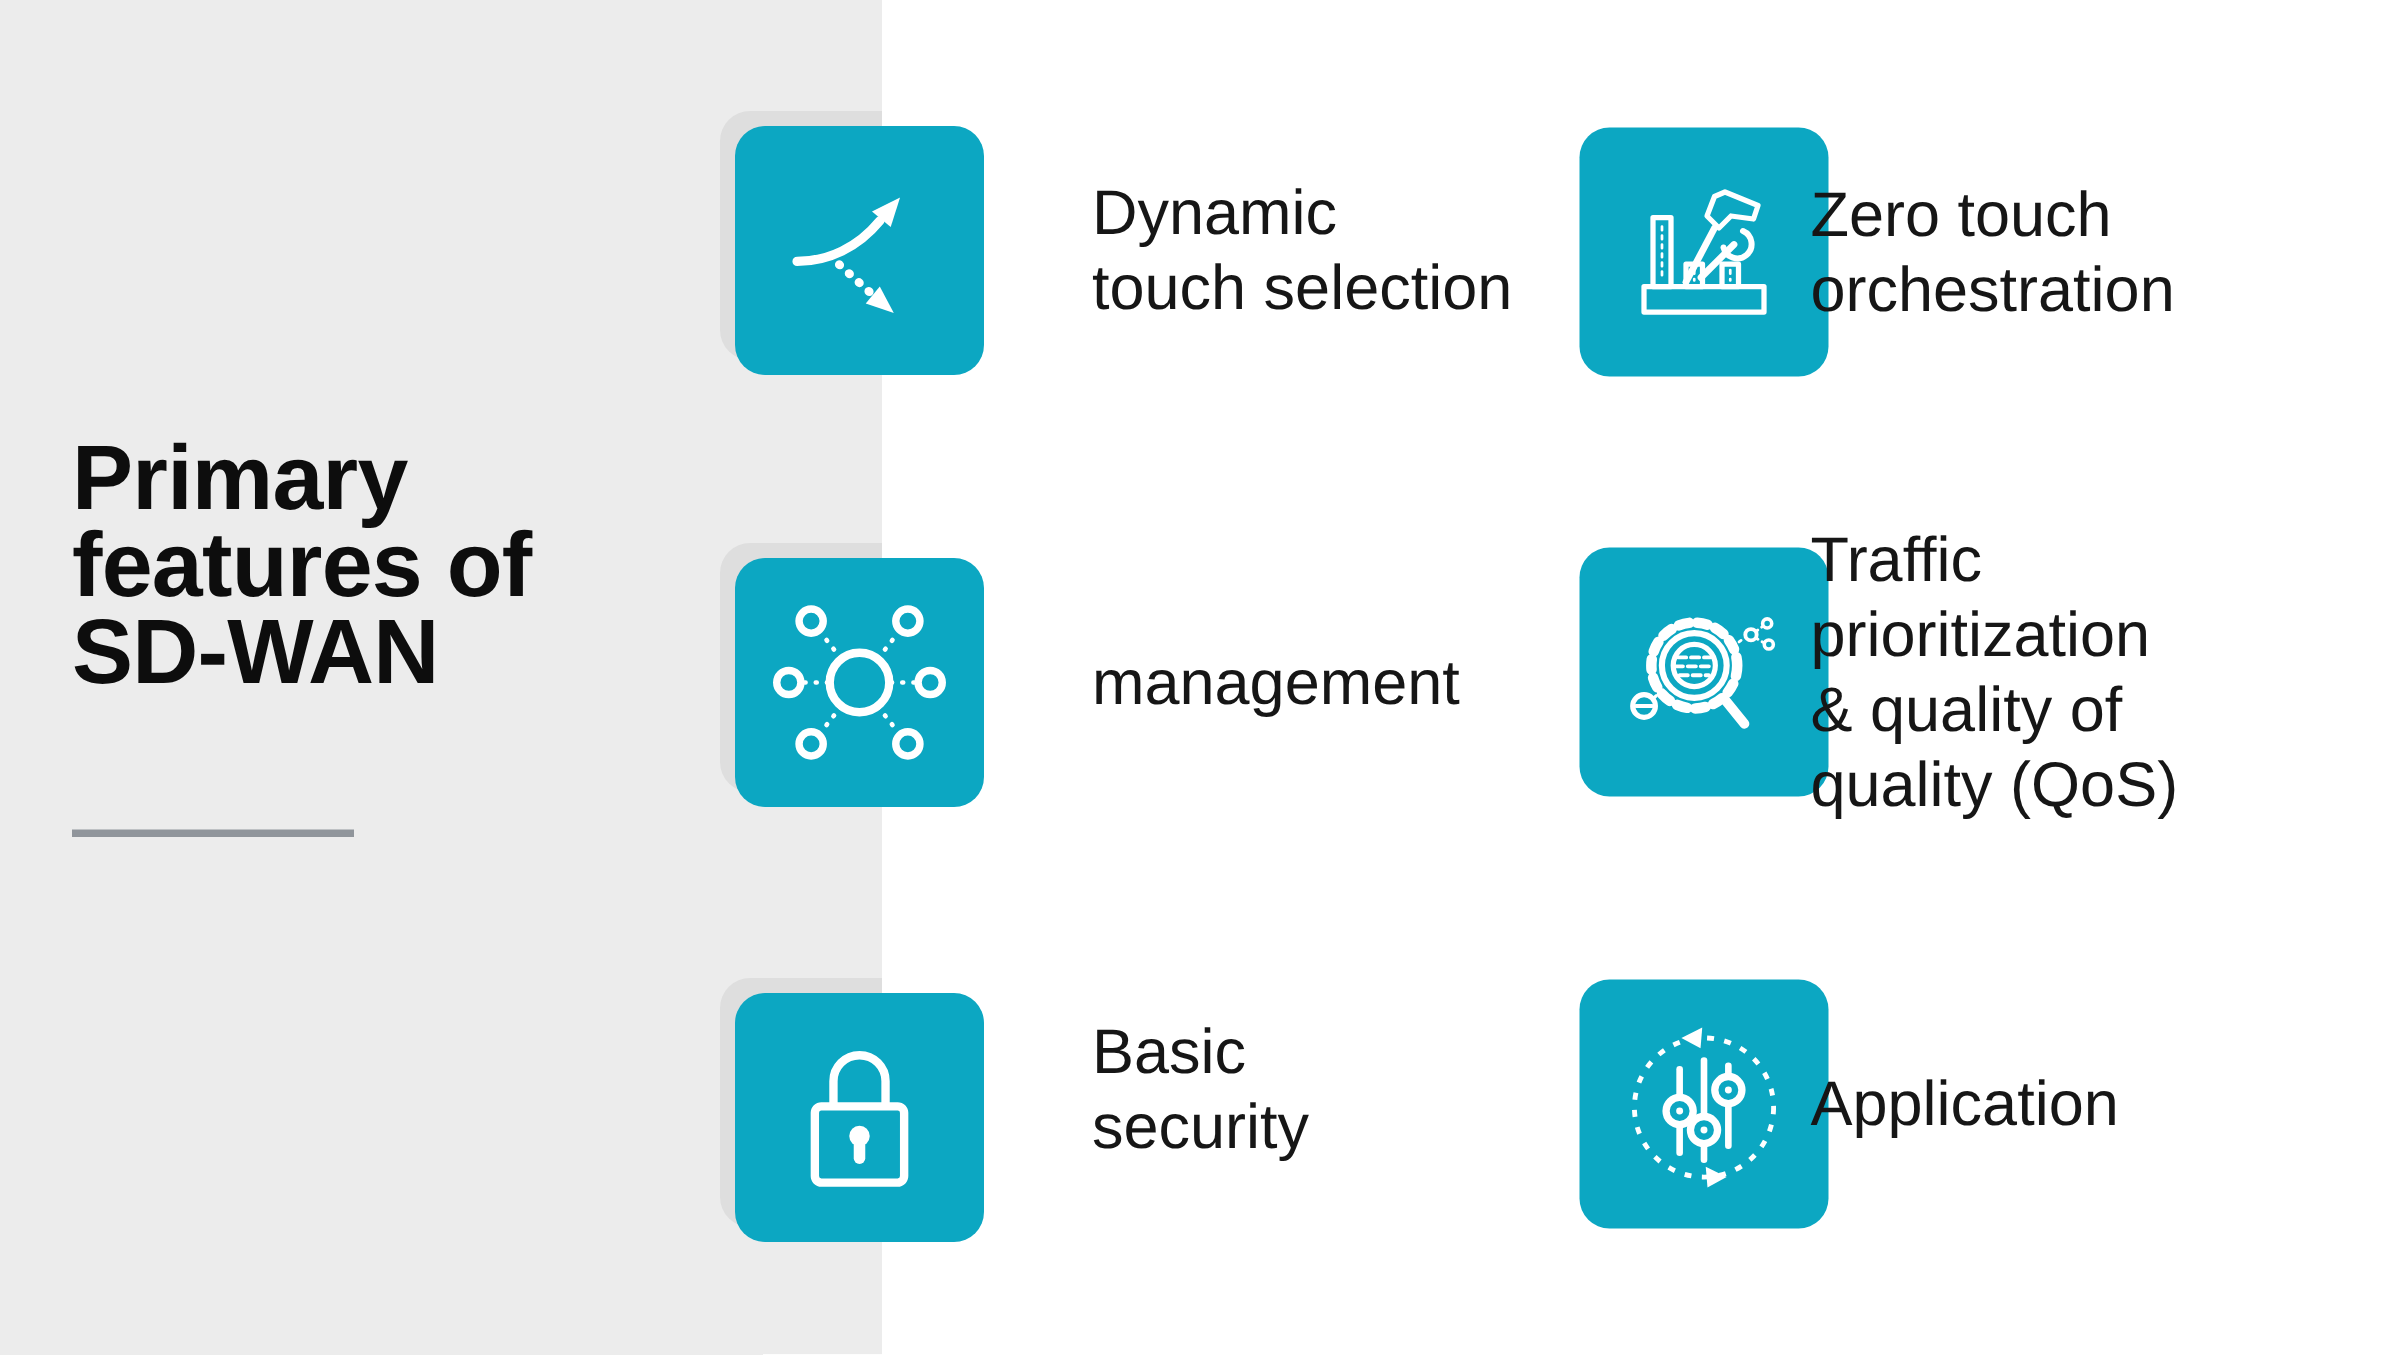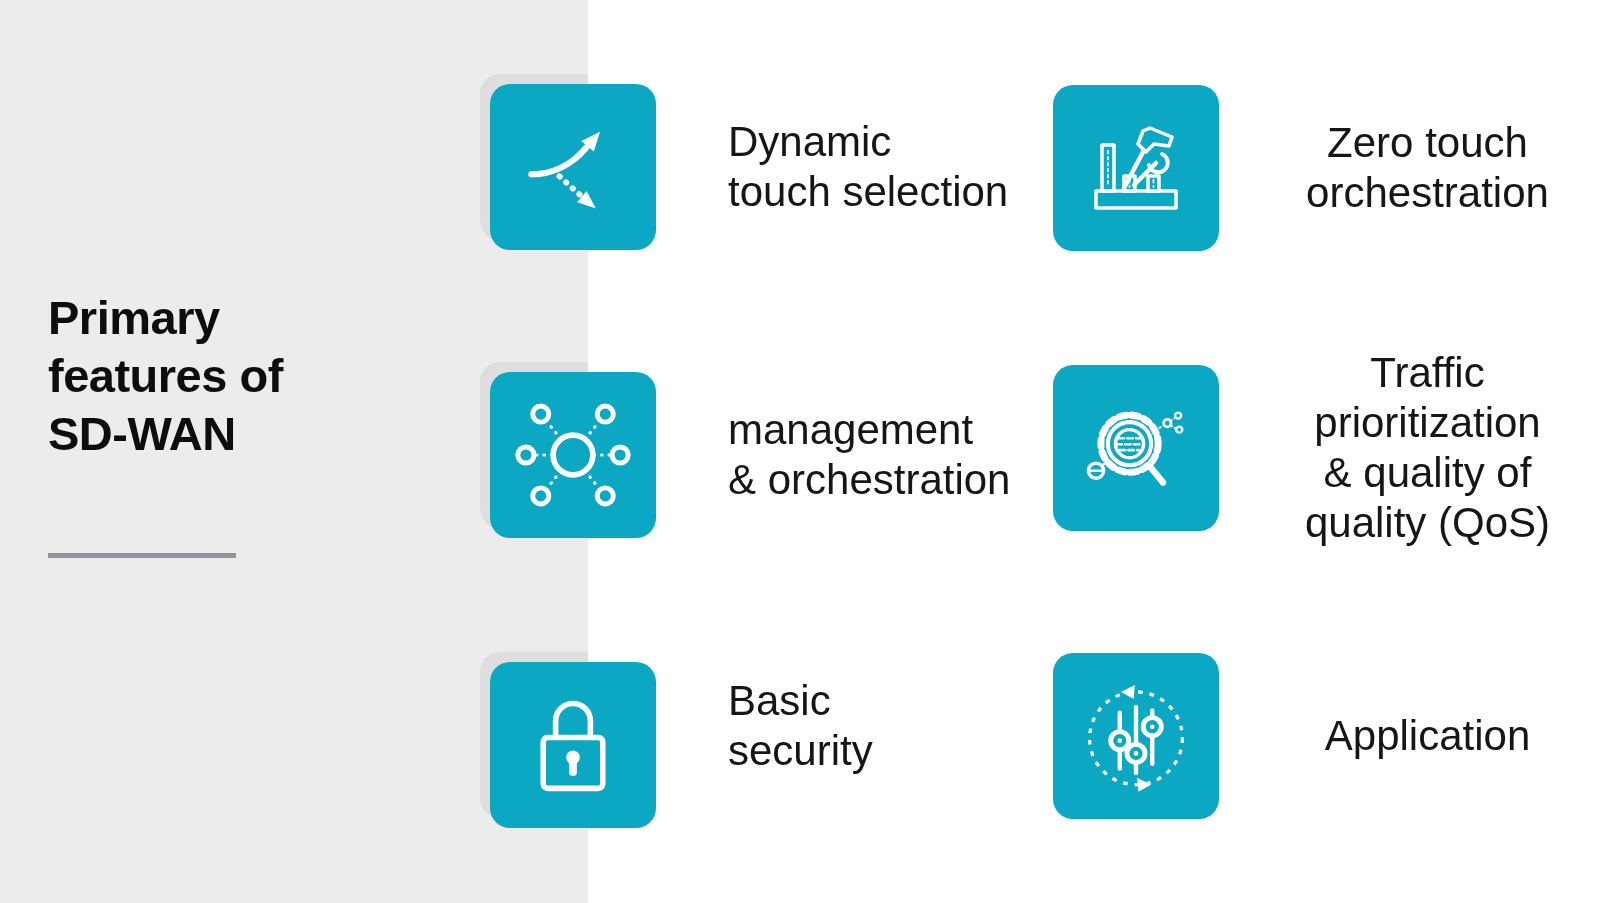--- a/index.html
+++ b/index.html
@@ -6,29 +6,29 @@
     --tile:#0CA7C2; --panel:#ECECEC; --shadow:#DEDEDE;
     --text:#161616; --title:#0D0D0D; --underline:#90959B; --icon:#FFFFFF;
   }
   html,body{margin:0;padding:0;background:#fff;}
   .canvas{
     position:relative;width:1600px;height:903px;background:#fff;overflow:hidden;
     font-family:"Liberation Sans","DejaVu Sans",sans-serif;
   }
   .panel{position:absolute;left:0;top:0;width:588px;height:903px;background:var(--panel);overflow:hidden;}
   .tile-shadow{position:absolute;width:166px;height:166px;border-radius:20px;background:var(--shadow);}
-  .title{position:absolute;left:48px;top:289px;margin:0;font-size:47px;line-height:58px;
+  .title{position:absolute;left:48px;top:289px;margin:0;font-size:61px;line-height:58px;
     font-weight:bold;color:var(--title);letter-spacing:-0.5px;}
   .underline{position:absolute;left:48px;top:553px;width:188px;height:5px;background:var(--underline);}
   .tile{position:absolute;width:166px;height:166px;border-radius:20px;background:var(--tile);
     display:flex;align-items:center;justify-content:center;}
   .label{position:absolute;height:166px;display:flex;flex-direction:column;justify-content:center;
     font-size:42px;line-height:50px;font-weight:500;color:var(--text);white-space:nowrap;}
   .col-l{left:692px;width:420px;margin-left:36px;}
-  .col-r{left:1255px;width:345px;align-items:center;}
+  .col-r{left:1207px;width:345px;}
   
   .st{stroke:var(--icon);fill:none;}
   .fl{fill:var(--icon);stroke:none;}
   .knob{fill:var(--tile);stroke:var(--icon);}
   svg{display:block;}
 </style>
 </head>
 <body>
 
 <div class="canvas">
@@ -97,21 +97,20 @@
           <circle cx="88" cy="50" r="6.5"></circle>
         <circle cx="24" cy="17" r="6.5"></circle>
           <circle cx="76" cy="17" r="6.5"></circle>
         <circle cx="24" cy="83" r="6.5"></circle>
           <circle cx="76" cy="83" r="6.5"></circle>
       </g>
     </svg>
   </div>
   <div class="label col-l" style="top:372px">
     <div>management</div>
-    <div>&amp; orchestration</div>
   </div>
 
   <div class="tile" style="left:1053px;top:365px">
     <svg width="108" height="108" viewBox="0 0 100 100">
       <g class="st" stroke-linecap="round">
         <circle cx="44" cy="46" r="26.5" stroke-width="6.5" stroke-dasharray="6.5 5"></circle>
         <circle cx="44" cy="46" r="20" stroke-width="3.8"></circle>
         <circle cx="44" cy="46" r="13" stroke-width="3.2"></circle>
         <path d="M34,41 H54 M32,46.5 H56 M35,52 H53" stroke-width="2.4" stroke-dasharray="5 3"></path>
         <path d="M62,66 L75,82" stroke-width="6"></path>

